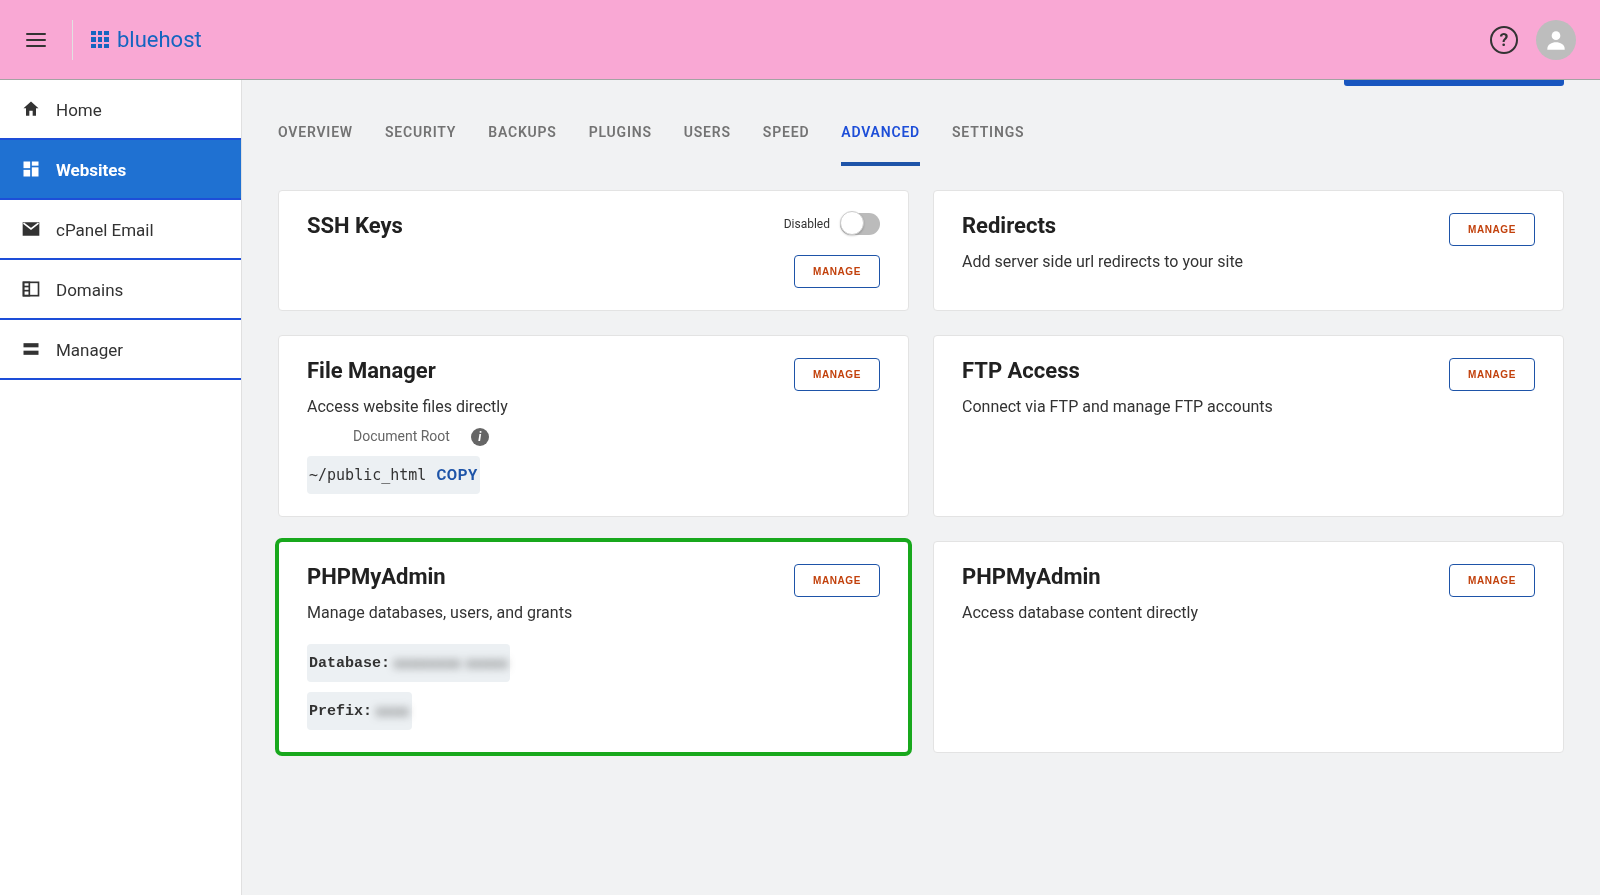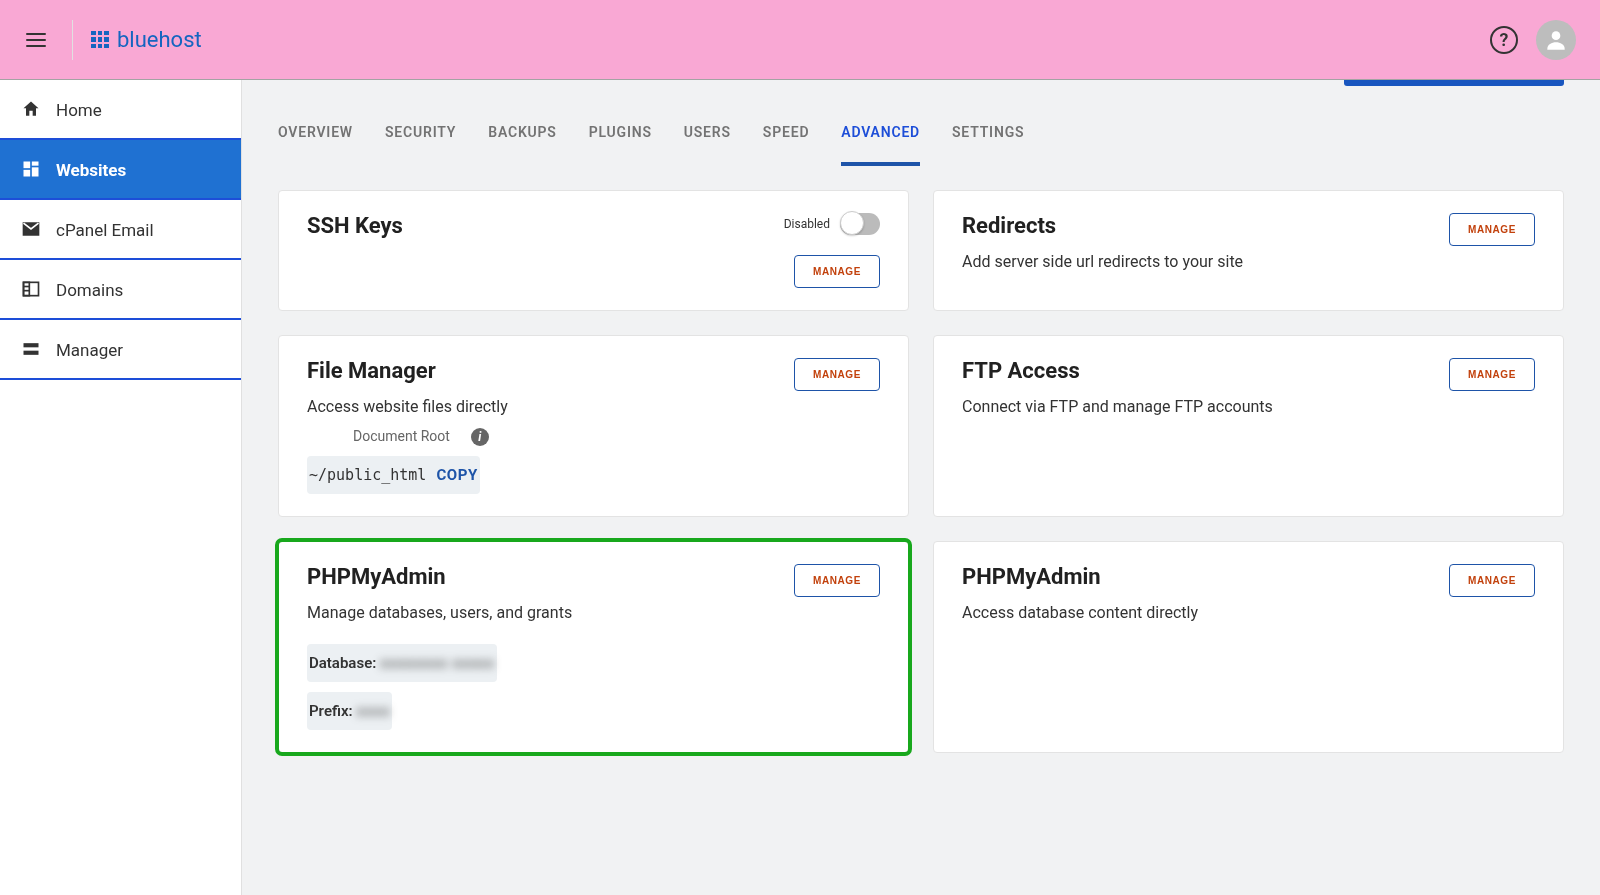--- a/index.html
+++ b/index.html
@@ -62,21 +62,21 @@
 .manage-right { text-align: right; display:flex; flex-direction:column; align-items:flex-end; gap:20px;}
 .btn-manage {
   border: 1.5px solid #1e54a8; color: #c2410c; background: #fff;
   padding: 10px 18px; font-size: 10px; font-weight: 700; letter-spacing: 0.6px;
   border-radius: 4px; cursor: pointer;
 }
 .chip {
   display: inline-flex; align-items: center; background: #ecf0f3; padding: 10px 2px;
   border-radius: 4px; font-size: 15px; color: #333; margin-top: 10px; margin-right: 8px;
 }
-.chip .strong { font-weight: 600; margin-right: 4px;}
+.chip .strong { font-weight: 600; margin-right: 4px; font-family: Liberation Mono, monospace;}
 .chip .blur { filter: blur(4px); letter-spacing: 1px; }
 .code { font-family: ui-monospace, "SF Mono", Menlo, Consolas, monospace; }
 .copy-link { color: #1e54a8; font-weight: 700; letter-spacing: 0.6px; margin-left: 10px; cursor: pointer; font-family: inherit; }
 .doc-root-label { font-size: 14px; color: #666; margin-top: 8px; display:flex; align-items:flex-start; gap:21px;margin-left:46px;}
 .info-dot { width:18px; height:18px; border-radius:50%; background:#666; color:#fff; display:inline-flex; align-items:center; justify-content:center; font-size:12px; font-weight:700; font-style: italic; }
 </style>
 </head>
 <body>
 
 <div class="topbar">

